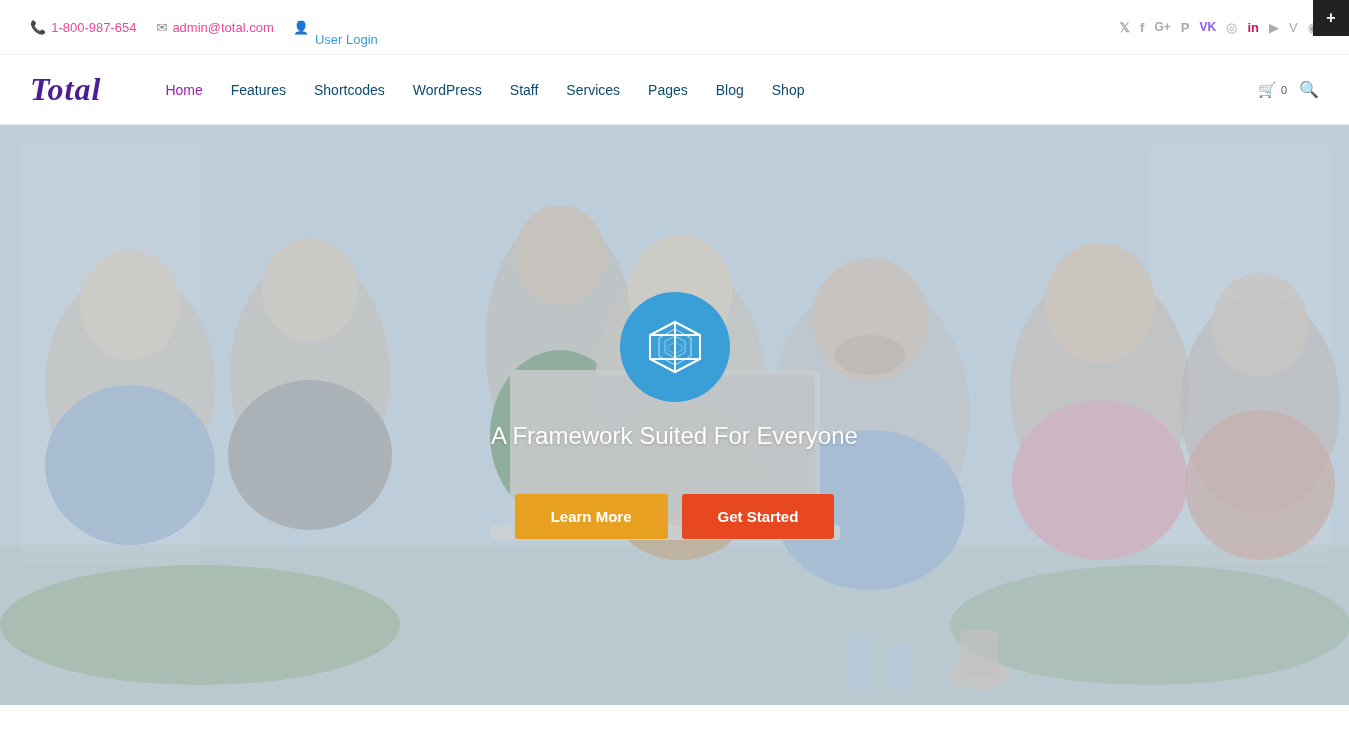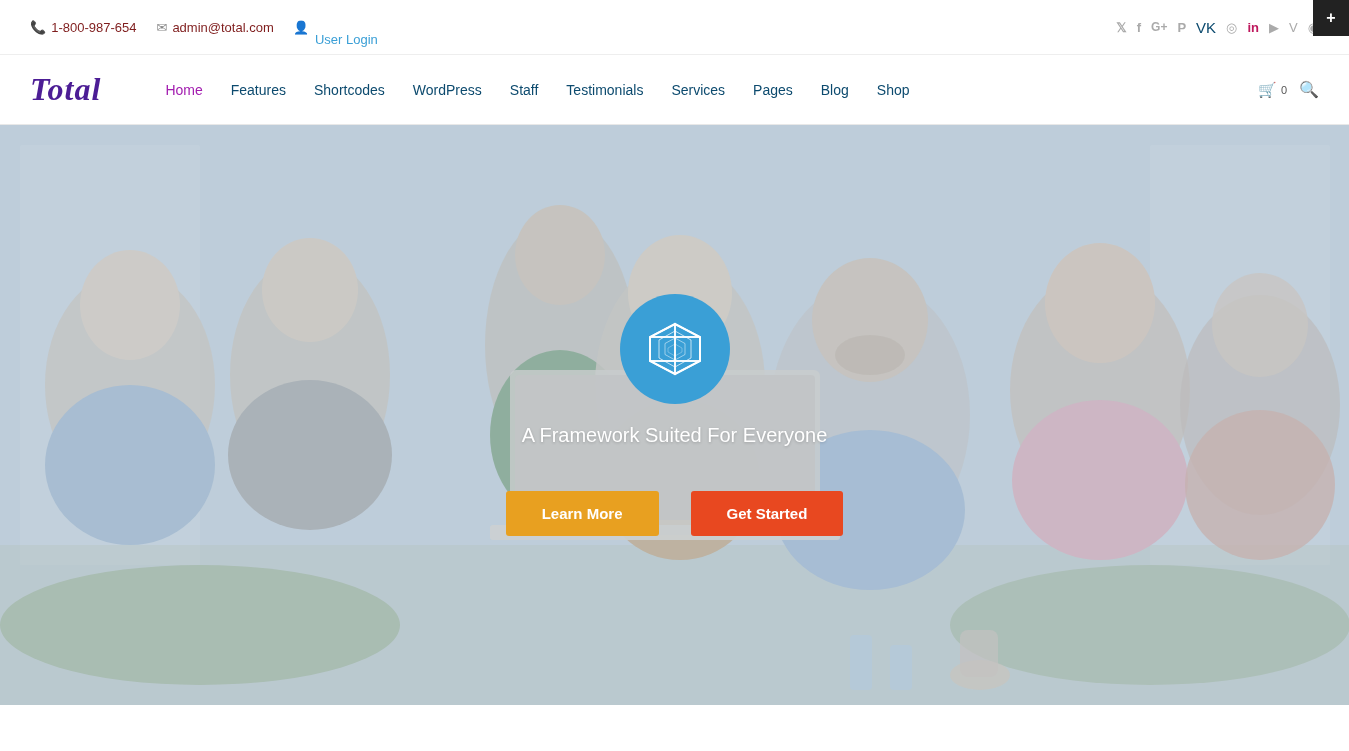--- a/index.html
+++ b/index.html
@@ -10,21 +10,21 @@
       background: #fff;
       border-bottom: 1px solid #eee;
       padding: 7px 30px;
       display: flex;
       align-items: center;
       justify-content: space-between;
       font-size: 13px;
       color: #555;
     }
     .top-bar-left { display: flex; align-items: center; gap: 20px; }
-    .top-bar-left a { color: #7f1d1d; text-decoration: none; }
+    .top-bar-left a { color: #ec4899; text-decoration: none; }
     .top-bar-left span { color: #888; display: flex; align-items: center; gap: 5px; }
     .top-bar-right { display: flex; align-items: center; gap: 10px; }
     .top-bar-right a { color: #aaa; text-decoration: none; font-size: 14px; transition: color 0.2s; }
     .corner-badge {
       position: absolute;
       top: 0; right: 0;
       width: 36px; height: 36px;
       background: #222;
       display: flex; align-items: center; justify-content: center;
       color: #fff; font-size: 16px; font-weight: bold;
@@ -133,27 +133,27 @@
       height: 60px;
     }
     .hero-title {
       font-size: 44px;
       font-weight: 700;
       color: #fff;
       text-shadow: 0 1px 4px rgba(0,0,0,0.25);
       margin-bottom: 10px;
     }
     .hero-subtitle {
-      font-size: 20px;
+      font-size: 24px;
       font-weight: 300;
       color: #fff;
       text-shadow: 0 1px 3px rgba(0,0,0,0.2);
       margin-bottom: 44px;
     }
-    .hero-buttons { display: flex; gap: 32px; }
+    .hero-buttons { display: flex; gap: 14px; justify-content: center; }
     .btn-learn {
       background: #e8a020;
       color: #fff;
       border: none;
       padding: 14px 36px;
       font-size: 15px;
       font-weight: 600;
       cursor: pointer;
       border-radius: 3px;
       text-decoration: none;
@@ -188,21 +188,21 @@
     <span>
       <span>👤</span>
       <a style="color:#3a9fd6;text-decoration:none;margin-top:25px;">User Login</a>
     </span>
   </div>
   <div class="top-bar-right">
     <a href="#" style="color:#aaa;text-decoration:none;font-size:13px;font-weight:bold;">𝕏</a>
     <a href="#" style="color:#aaa;text-decoration:none;font-size:13px;font-weight:bold;">f</a>
     <a href="#" style="color:#aaa;text-decoration:none;font-size:12px;font-weight:bold;">G+</a>
     <a href="#" style="color:#aaa;text-decoration:none;font-size:13px;font-weight:bold;">P</a>
-    <a href="#" style="color:#0c4a6e;text-decoration:none;font-size:15px;font-weight:normal;">VK</a>
+    <a href="#" style="color:#8b5cf6;text-decoration:none;font-size:12px;font-weight:bold;">VK</a>
     <a href="#" style="color:#aaa;text-decoration:none;font-size:13px;">◎</a>
     <a href="#" style="color:#be185d;text-decoration:none;font-size:13px;font-weight:bold;">in</a>
     <a href="#" style="color:#aaa;text-decoration:none;font-size:13px;">▶</a>
     <a href="#" style="color:#aaa;text-decoration:none;font-size:13px;">V</a>
     <a href="#" style="color:#aaa;text-decoration:none;font-size:13px;">◉</a>
   </div>
   <div class="corner-badge">+</div>
 </div>
 
 <nav class="main-nav">
@@ -215,23 +215,20 @@
       <a href="#">Features</a>
     </li>
     <li>
       <a href="#">Shortcodes</a>
     </li>
     <li>
       <a href="#">WordPress</a>
     </li>
     <li>
       <a href="#">Staff</a>
-    </li>
-    <li>
-      <a href="#">Testimonials</a>
     </li>
     <li>
       <a href="#">Services</a>
     </li>
     <li>
       <a href="#">Pages</a>
     </li>
     <li>
       <a href="#">Blog</a>
     </li>

